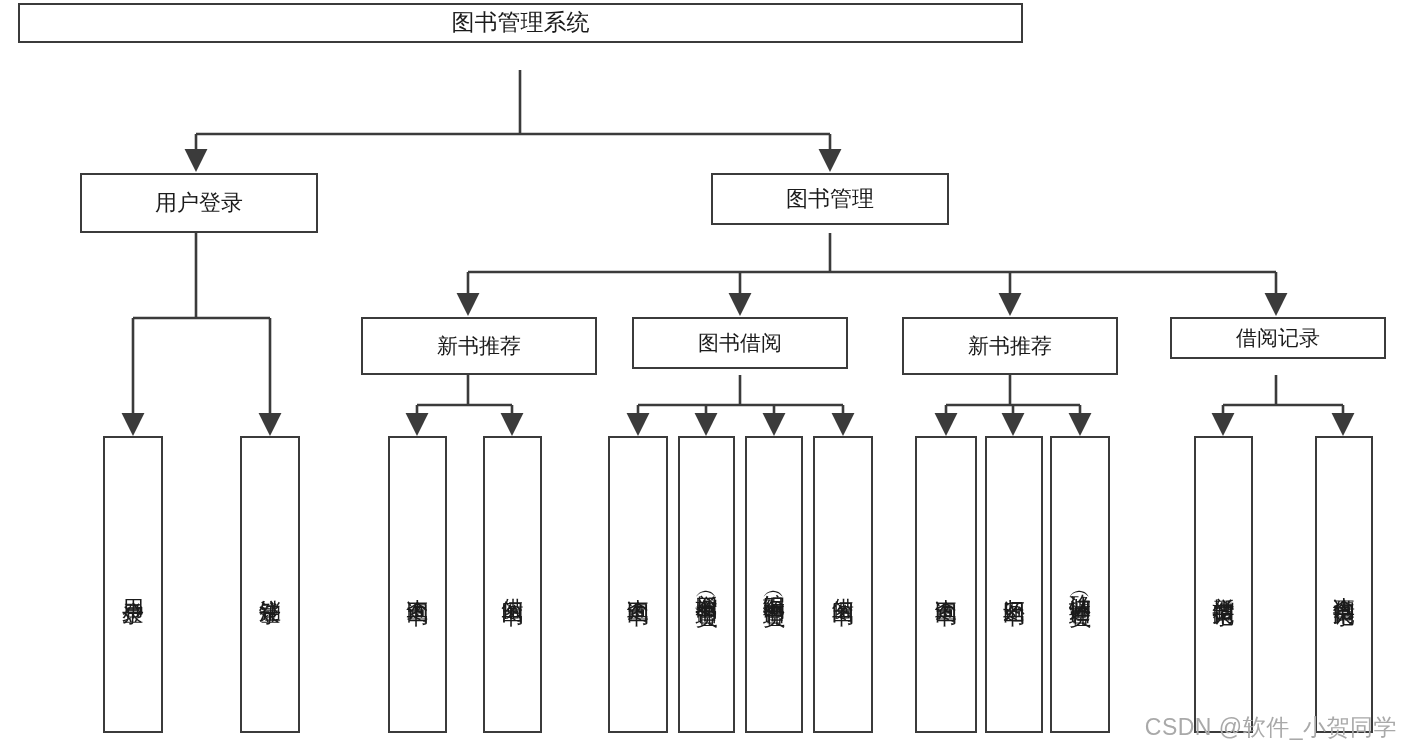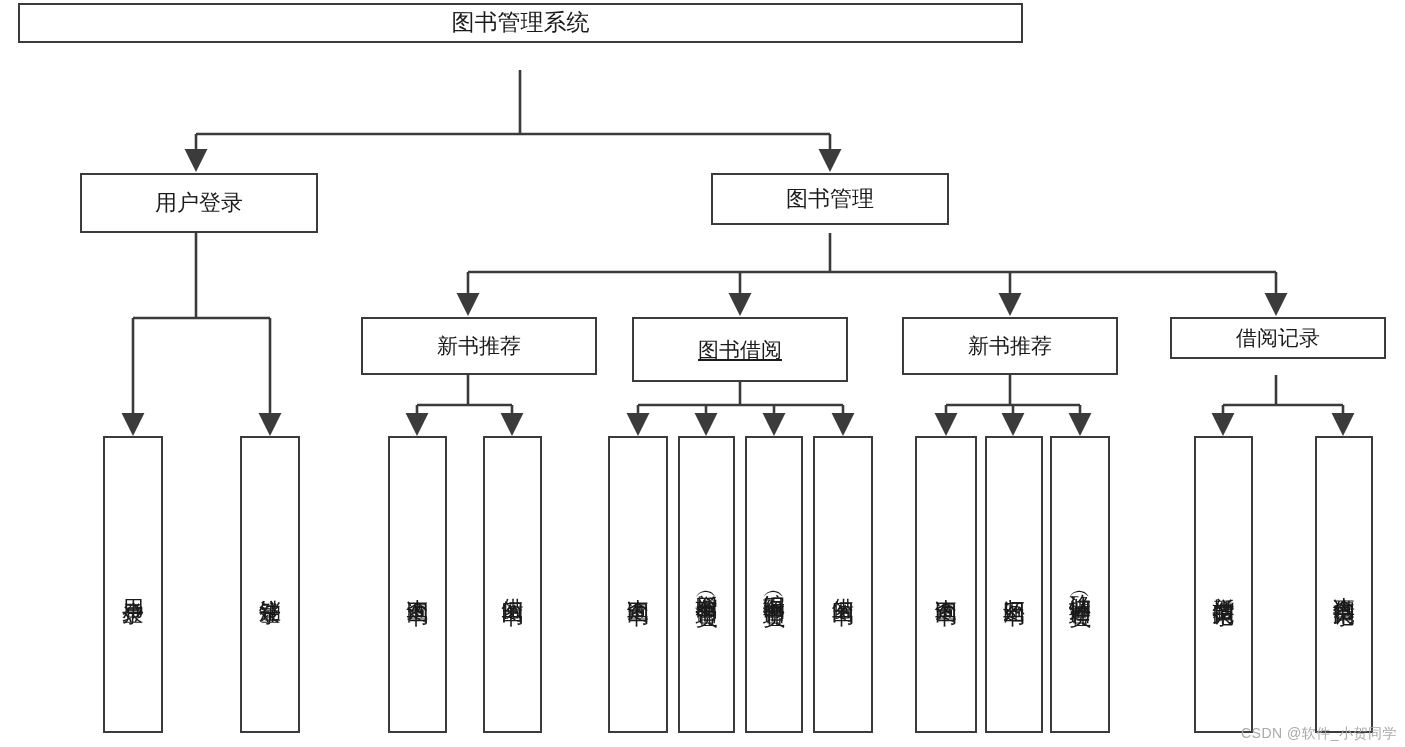--- a/index.html
+++ b/index.html
@@ -64,21 +64,21 @@
     letter-spacing: 2px;
     font-size: 22px;
     line-height: 1.0;
     white-space: normal;
     max-height: 100%;
   }
   #watermark {
     position: absolute;
     right: 8px;
     bottom: 4px;
-    font-size: 14px;
+    font-size: 23px;
     color: #a9a9a9;
     letter-spacing: 0.5px;
     z-index: 5;
     white-space: nowrap;
   }
 </style>
 </head>
 <body>
 
 <div id="diagram-root">
@@ -142,21 +142,21 @@
   <div class="node level2" style="left:80px; top:173px; width:238px; height:60px;">
     <span class="node-label">用户登录</span>
   </div>
   <div class="node level2" style="left:711px; top:173px; width:238px; height:52px;">
     <span class="node-label">图书管理</span>
   </div>
 
   <div class="node level3" style="left:361px; top:317px; width:236px; height:58px;">
     <span class="node-label">新书推荐</span>
   </div>
-  <div class="node level3" style="left:632px; top:317px; width:216px; height:65px;text-decoration:underline;">
+  <div class="node level3" style="left:632px; top:317px; width:216px; height:52px;">
     <span class="node-label">图书借阅</span>
   </div>
   <div class="node level3" style="left:902px; top:317px; width:216px; height:58px;">
     <span class="node-label">新书推荐</span>
   </div>
   <div class="node level3" style="left:1170px; top:317px; width:216px; height:42px;">
     <span class="node-label">借阅记录</span>
   </div>
 
   <div class="node leaf" style="left:103px; top:436px; width:60px; height:297px;">

